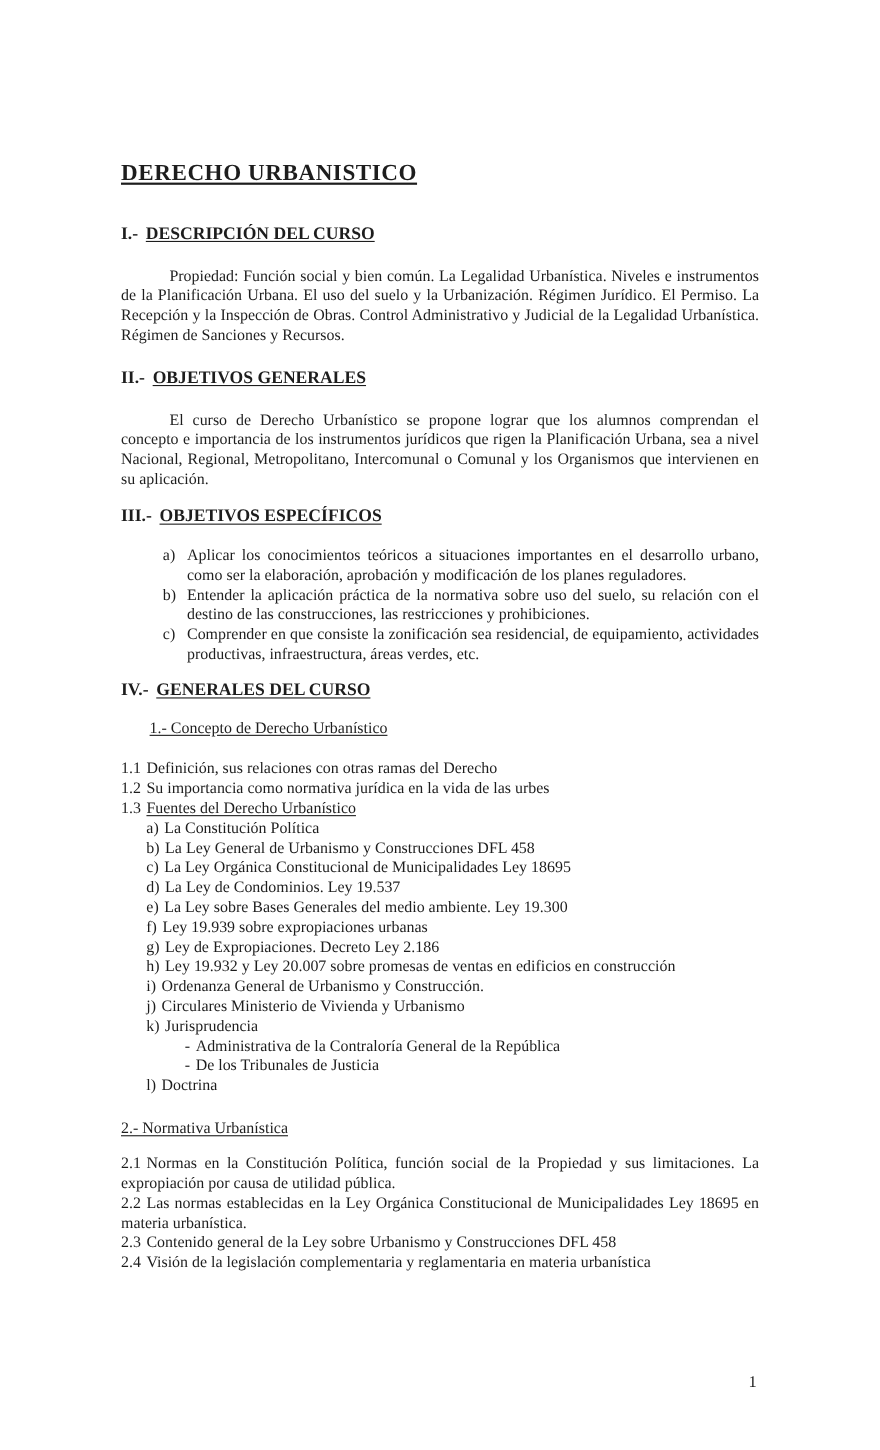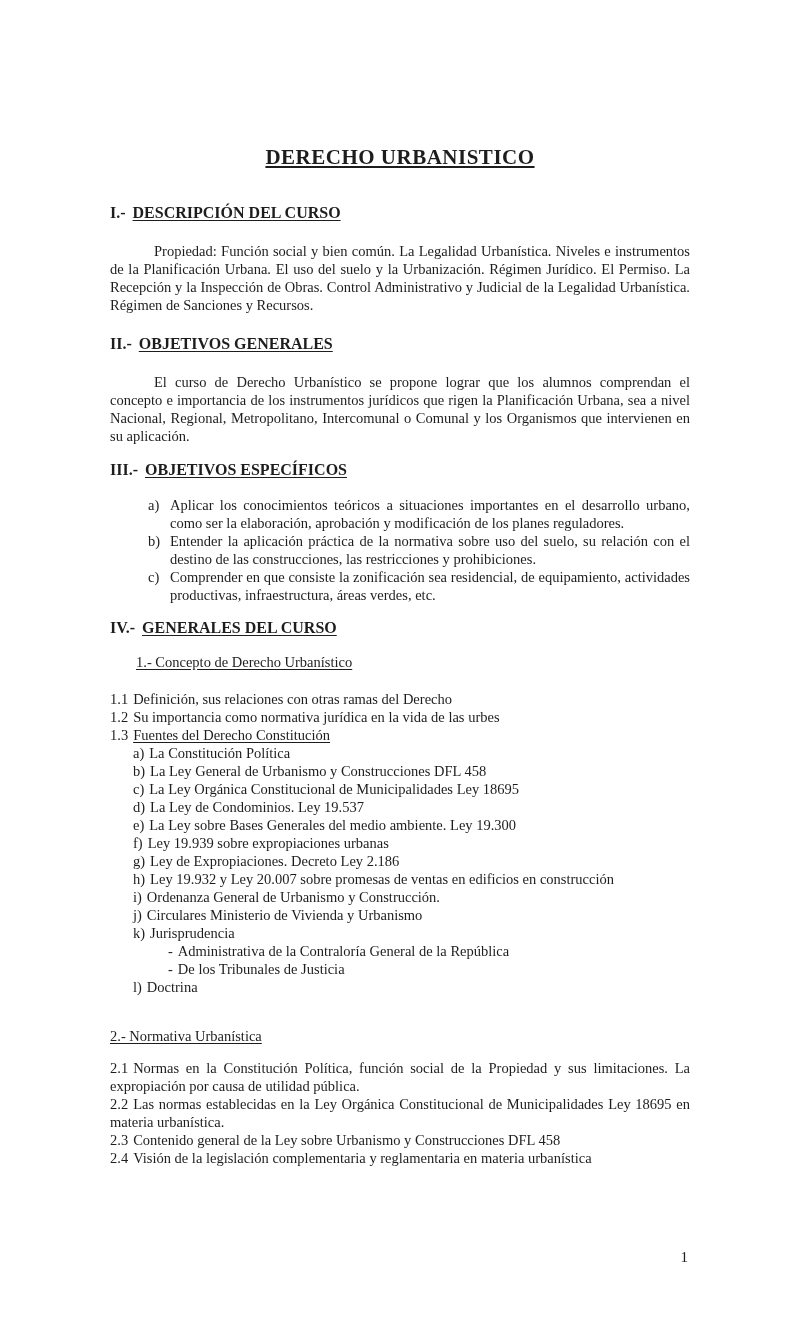--- a/index.html
+++ b/index.html
@@ -18,21 +18,21 @@
     top: 146px;
     width: 580px;
     font-size: 14.5px;
     line-height: 18px;
   }
   .u { text-decoration: underline; text-underline-offset: 2px; }
   .doc-title {
     font-size: 21px;
     line-height: 22px;
     font-weight: bold;
-    text-align: center;
+    text-align: left;
     letter-spacing: 0.5px;
   }
   .sec-head {
     font-size: 16px;
     line-height: 19px;
     font-weight: bold;
   }
   .sec-num { margin-right: 7px; }
   .mt-sec1 { margin-top: 35px; }
   .mt-sec2 { margin-top: 20px; }
@@ -50,21 +50,21 @@
   .abc-text { flex: 1 1 auto; text-align: justify; }
   .unit-head { margin-top: 16px; margin-left: 26px; }
   .num-items { margin-top: 19px; }
   .num-item { text-align: justify; }
   .item-num { margin-right: 5px; }
   .src-list { margin: 0; }
   .src-row { margin-left: 23px; }
   .src-marker { margin-right: 5px; }
   .dash-row { margin-left: 58px; }
   .dash-marker { margin-right: 5px; }
-  .unit2-head { margin-top: 31px; }
+  .unit2-head { margin-top: 21px; }
   .unit2-items { margin-top: 14px; }
   .page-number {
     position: absolute;
     top: 1248px;
     right: 112px;
     font-size: 15px;
     line-height: 18px;
   }
 </style>
 </head>
@@ -107,21 +107,21 @@
       <span class="sec-num">IV.-</span><span class="u">GENERALES DEL CURSO</span>
     </div>
 
     <div class="unit-head">
       <span class="u">1.- Concepto de Derecho Urbanístico</span>
     </div>
 
     <div class="num-items">
       <p class="num-item"><span class="item-num">1.1</span><span>Definición, sus relaciones con otras ramas del Derecho</span></p>
       <p class="num-item"><span class="item-num">1.2</span><span>Su importancia como normativa jurídica en la vida de las urbes</span></p>
-      <p class="num-item"><span class="item-num">1.3</span><span class="u">Fuentes del Derecho Constitución</span></p>
+      <p class="num-item"><span class="item-num">1.3</span><span class="u">Fuentes del Derecho Urbanístico</span></p>
     </div>
 
     <div class="src-list">
       <div class="src-row"><span class="src-marker">a)</span><span>La Constitución Política</span></div>
       <div class="src-row"><span class="src-marker">b)</span><span>La Ley General de Urbanismo y Construcciones DFL 458</span></div>
       <div class="src-row"><span class="src-marker">c)</span><span>La Ley Orgánica Constitucional de Municipalidades Ley 18695</span></div>
       <div class="src-row"><span class="src-marker">d)</span><span>La Ley de Condominios. Ley 19.537</span></div>
       <div class="src-row"><span class="src-marker">e)</span><span>La Ley sobre Bases Generales del medio ambiente. Ley 19.300</span></div>
       <div class="src-row"><span class="src-marker">f)</span><span>Ley 19.939 sobre expropiaciones urbanas</span></div>
       <div class="src-row"><span class="src-marker">g)</span><span>Ley de Expropiaciones. Decreto Ley 2.186</span></div>

